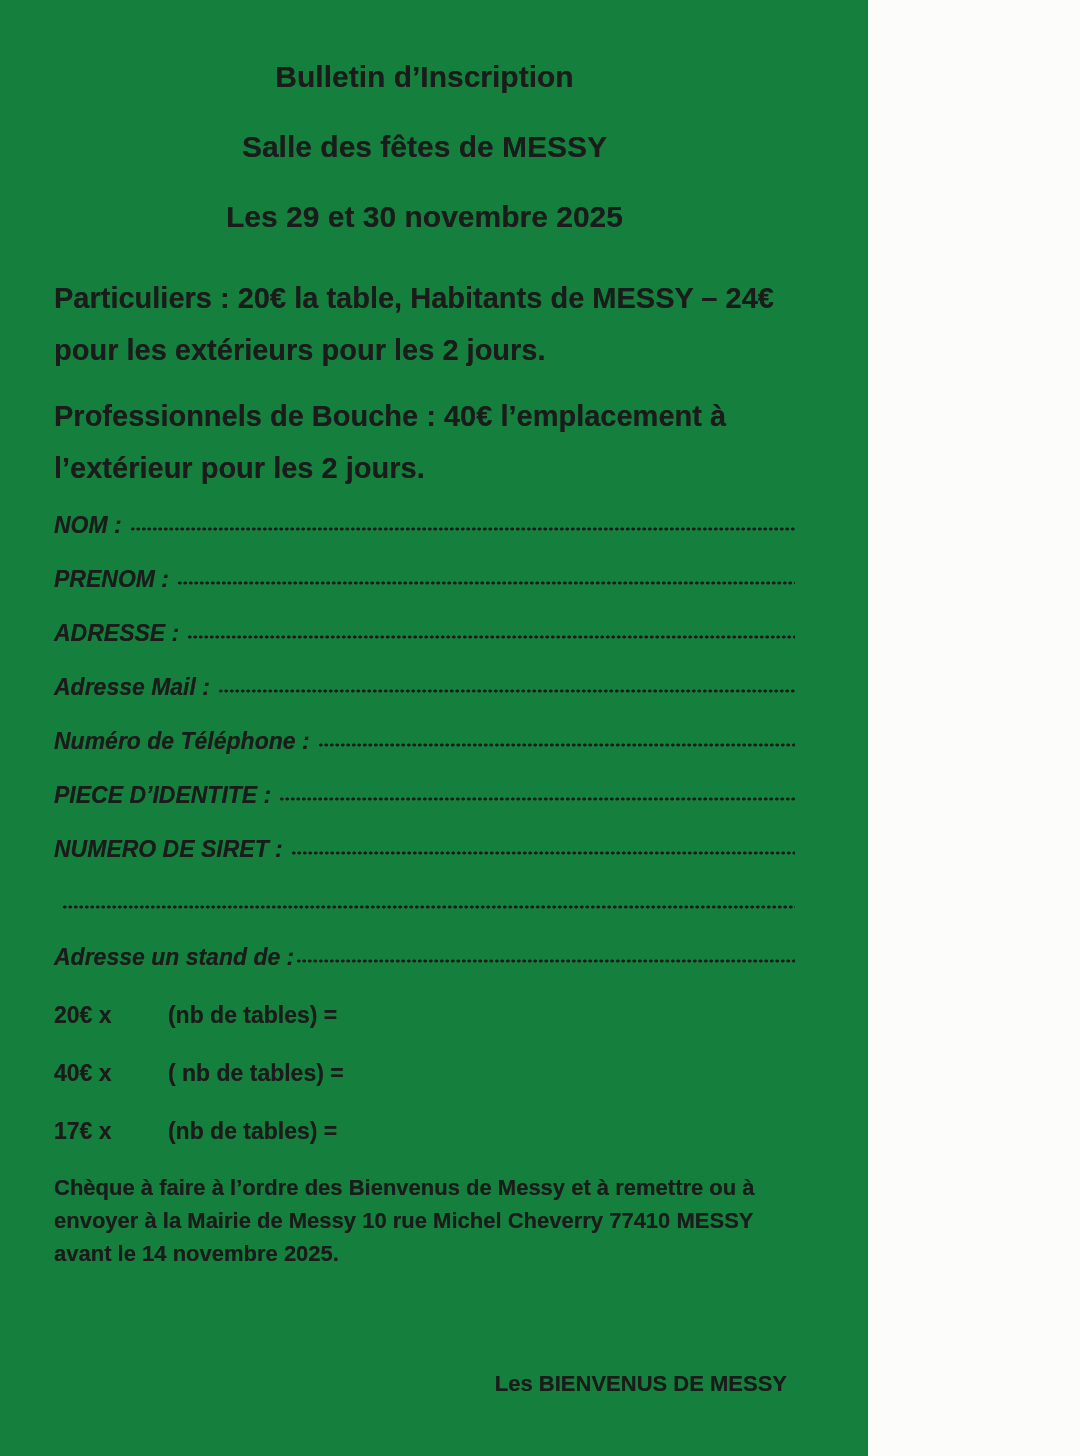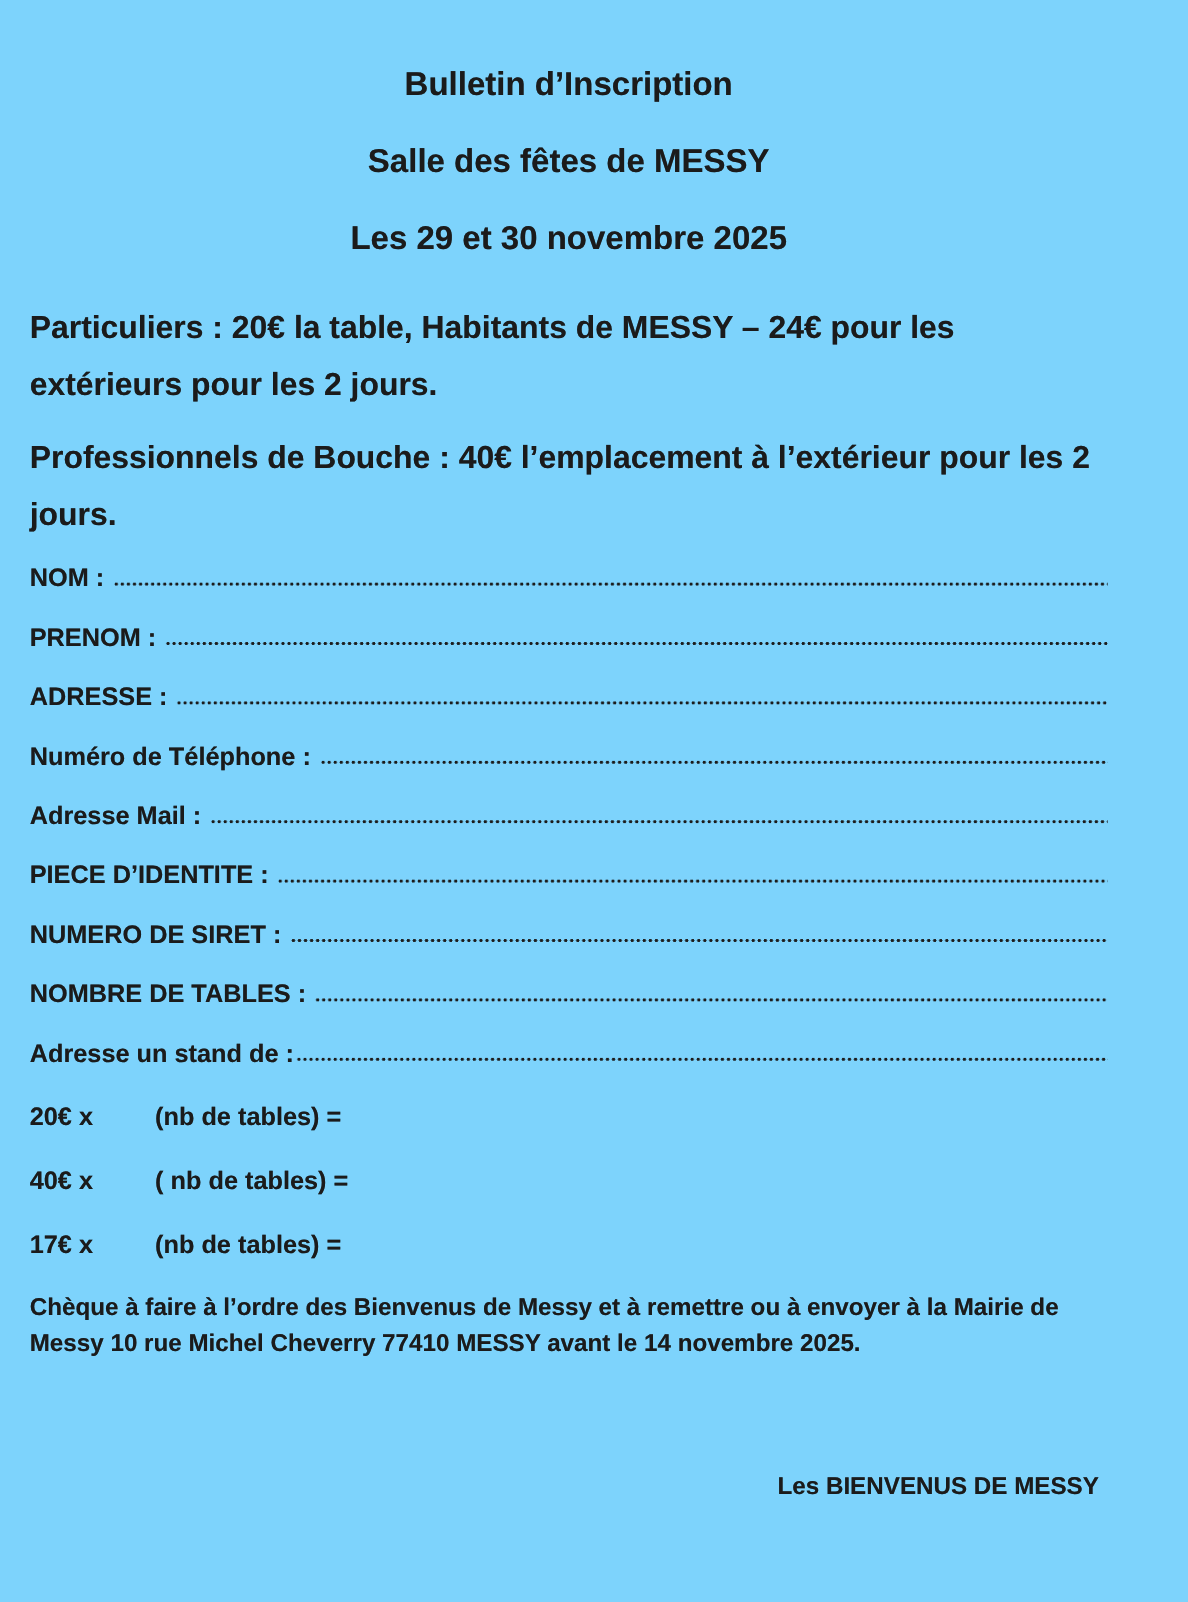--- a/index.html
+++ b/index.html
@@ -9,24 +9,24 @@
   body {
     width: 1080px;
     height: 1456px;
     background: #fcfcfb;
     font-family: "Liberation Sans", sans-serif;
     color: #1b1b1b;
     overflow: hidden;
   }
   .page {
     box-sizing: border-box;
-    width: 1080px;
+    width: 868px;
     height: 1456px;
-    padding: 50px 73px 0 27px;
-    background: #7dd3fc;
+    padding: 50px 73px 0 54px;
+    background: #15803d;
   }
   
   .page * {
     text-shadow: 0 0 0.6px rgba(20,20,20,0.55);
   }
 
   .title {
     text-align: center;
     font-weight: bold;
     font-size: 30px;
@@ -40,23 +40,23 @@
     font-size: 29px;
     line-height: 52px;
     margin: 0 0 14px 0;
   }
   .intro.first { margin-top: 36px; }
 
   .form-area { margin-top: 18px; }
 
   .field-row {
     display: flex;
-    align-items: flex-end;
     height: 26px;
     margin-bottom: 28px;
+    font-style: italic;
   }
   .field-label {
     font-weight: bold;
     font-size: 23px;
     line-height: 26px;
     white-space: nowrap;
     flex: 0 0 auto;
   }
   .dots {
     flex: 1 1 auto;
@@ -120,41 +120,40 @@
       <span class="field-label">PRENOM :</span>
       <span class="dots"></span>
     </div>
 
     <div class="field-row">
       <span class="field-label">ADRESSE :</span>
       <span class="dots"></span>
     </div>
 
     <div class="field-row">
-      <span class="field-label">Numéro de Téléphone :</span>
+      <span class="field-label">Adresse Mail :</span>
       <span class="dots"></span>
     </div>
 
     <div class="field-row">
-      <span class="field-label">Adresse Mail :</span>
+      <span class="field-label">Numéro de Téléphone :</span>
       <span class="dots"></span>
     </div>
 
     <div class="field-row">
       <span class="field-label">PIECE D’IDENTITE :</span>
       <span class="dots"></span>
     </div>
 
     <div class="field-row">
       <span class="field-label">NUMERO DE SIRET :</span>
       <span class="dots"></span>
     </div>
 
     <div class="field-row">
-      <span class="field-label">NOMBRE DE TABLES :</span>
       <span class="dots"></span>
     </div>
 
     <div class="field-row tight-dots">
       <span class="field-label">Adresse un stand de :</span>
       <span class="dots"></span>
     </div>
 
   </div>
 

